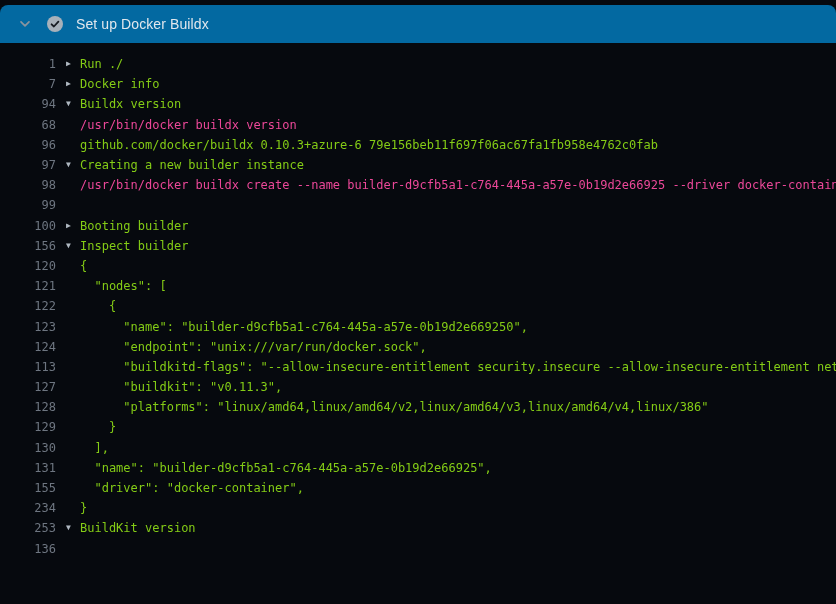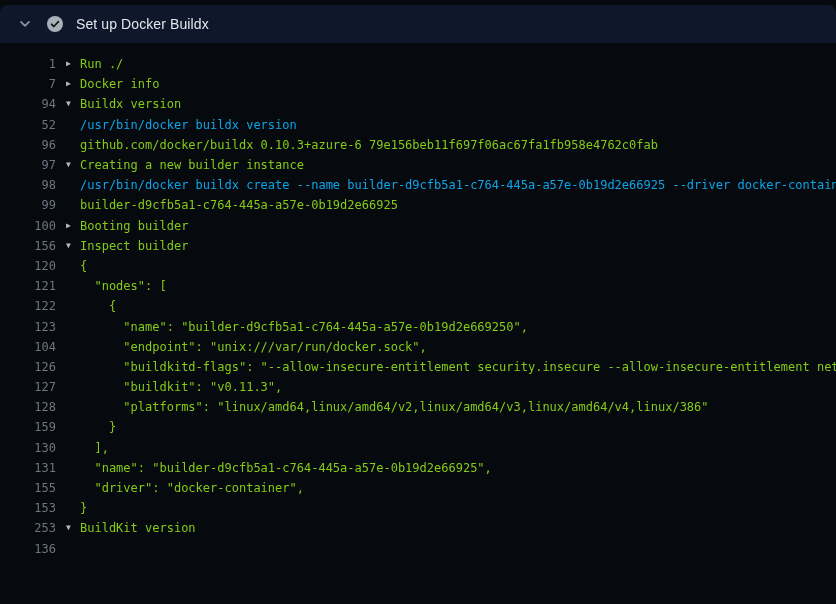--- a/index.html
+++ b/index.html
@@ -10,21 +10,21 @@
     background: #06090e;
     overflow: hidden;
     font-family: "Liberation Sans", sans-serif;
   }
   .step {
     width: 836px;
   }
   .step-header {
     margin-top: 5px;
     height: 38px;
-    background: #0f172a;
+    background: #0369a1;
     border-radius: 8px 8px 0 0;
     display: flex;
     align-items: center;
     padding: 0 16px;
     cursor: pointer;
   }
   .chev {
     width: 14px;
     height: 14px;
     display: flex;
@@ -78,21 +78,21 @@
     width: 14px;
     flex: none;
     font-size: 8px;
     color: #afb8c1;
     line-height: 1;
   }
   .txt {
     color: #84cc16;
     white-space: pre;
   }
-  .row.command .txt { color: #0ea5e9; text-align: center; }
+  .row.command .txt { color: #ec4899; text-align: center; }
   .row.group-collapsed, .row.group-expanded { cursor: pointer; }
 </style>
 </head>
 <body>
 
 <div class="step">
   <div class="step-header">
     <span class="chev">
       <svg width="12" height="12" viewBox="0 0 12 12">
         <path d="M2 3.8 L6 7.8 L10 3.8" stroke="#8b949e" stroke-width="1.7" fill="none" stroke-linecap="round" stroke-linejoin="round"></path>
@@ -103,36 +103,36 @@
         <circle cx="8" cy="8" r="8" fill="#a8b1ba"></circle>
         <path d="M4.6 8.3 L6.9 10.5 L11.4 5.7" stroke="#161b22" stroke-width="1.8" fill="none" stroke-linecap="round" stroke-linejoin="round"></path>
       </svg>
     </span>
     <span class="title">Set up Docker Buildx</span>
   </div>
   <div class="log" id="log-body">
       <div class="row group-collapsed"><a class="num">1</a><div class="content"><span class="arrow">▶</span><span class="txt">Run ./</span></div></div>
       <div class="row group-collapsed"><a class="num">7</a><div class="content"><span class="arrow">▶</span><span class="txt">Docker info</span></div></div>
       <div class="row group-expanded"><a class="num">94</a><div class="content"><span class="arrow">▼</span><span class="txt">Buildx version</span></div></div>
-      <div class="row command"><a class="num">52</a><div class="content"><span class="arrow"></span><span class="txt">/usr/bin/docker buildx version</span></div></div>
+      <div class="row command"><a class="num">68</a><div class="content"><span class="arrow"></span><span class="txt">/usr/bin/docker buildx version</span></div></div>
       <div class="row output"><a class="num">96</a><div class="content"><span class="arrow"></span><span class="txt">github.com/docker/buildx 0.10.3+azure-6 79e156beb11f697f06ac67fa1fb958e4762c0fab</span></div></div>
       <div class="row group-expanded"><a class="num">97</a><div class="content"><span class="arrow">▼</span><span class="txt">Creating a new builder instance</span></div></div>
       <div class="row command"><a class="num">98</a><div class="content"><span class="arrow"></span><span class="txt">/usr/bin/docker buildx create --name builder-d9cfb5a1-c764-445a-a57e-0b19d2e66925 --driver docker-container</span></div></div>
-      <div class="row output"><a class="num">99</a><div class="content"><span class="arrow"></span><span class="txt">builder-d9cfb5a1-c764-445a-a57e-0b19d2e66925</span></div></div>
+      <div class="row output"><a class="num">99</a></div>
       <div class="row group-collapsed"><a class="num">100</a><div class="content"><span class="arrow">▶</span><span class="txt">Booting builder</span></div></div>
       <div class="row group-expanded"><a class="num">156</a><div class="content"><span class="arrow">▼</span><span class="txt">Inspect builder</span></div></div>
       <div class="row output"><a class="num">120</a><div class="content"><span class="arrow"></span><span class="txt">{</span></div></div>
       <div class="row output"><a class="num">121</a><div class="content"><span class="arrow"></span><span class="txt">  "nodes": [</span></div></div>
       <div class="row output"><a class="num">122</a><div class="content"><span class="arrow"></span><span class="txt">    {</span></div></div>
       <div class="row output"><a class="num">123</a><div class="content"><span class="arrow"></span><span class="txt">      "name": "builder-d9cfb5a1-c764-445a-a57e-0b19d2e669250",</span></div></div>
-      <div class="row output"><a class="num">104</a><div class="content"><span class="arrow"></span><span class="txt">      "endpoint": "unix:///var/run/docker.sock",</span></div></div>
-      <div class="row output"><a class="num">126</a><div class="content"><span class="arrow"></span><span class="txt">      "buildkitd-flags": "--allow-insecure-entitlement security.insecure --allow-insecure-entitlement network.host",</span></div></div>
+      <div class="row output"><a class="num">124</a><div class="content"><span class="arrow"></span><span class="txt">      "endpoint": "unix:///var/run/docker.sock",</span></div></div>
+      <div class="row output"><a class="num">113</a><div class="content"><span class="arrow"></span><span class="txt">      "buildkitd-flags": "--allow-insecure-entitlement security.insecure --allow-insecure-entitlement network.host",</span></div></div>
       <div class="row output"><a class="num">127</a><div class="content"><span class="arrow"></span><span class="txt">      "buildkit": "v0.11.3",</span></div></div>
       <div class="row output"><a class="num">128</a><div class="content"><span class="arrow"></span><span class="txt">      "platforms": "linux/amd64,linux/amd64/v2,linux/amd64/v3,linux/amd64/v4,linux/386"</span></div></div>
-      <div class="row output"><a class="num">159</a><div class="content"><span class="arrow"></span><span class="txt">    }</span></div></div>
+      <div class="row output"><a class="num">129</a><div class="content"><span class="arrow"></span><span class="txt">    }</span></div></div>
       <div class="row output"><a class="num">130</a><div class="content"><span class="arrow"></span><span class="txt">  ],</span></div></div>
       <div class="row output"><a class="num">131</a><div class="content"><span class="arrow"></span><span class="txt">  "name": "builder-d9cfb5a1-c764-445a-a57e-0b19d2e66925",</span></div></div>
       <div class="row output"><a class="num">155</a><div class="content"><span class="arrow"></span><span class="txt">  "driver": "docker-container",</span></div></div>
-      <div class="row output"><a class="num">153</a><div class="content"><span class="arrow"></span><span class="txt">}</span></div></div>
+      <div class="row output"><a class="num">234</a><div class="content"><span class="arrow"></span><span class="txt">}</span></div></div>
       <div class="row group-expanded"><a class="num">253</a><div class="content"><span class="arrow">▼</span><span class="txt">BuildKit version</span></div></div>
       <div class="row output"><a class="num">136</a></div>
     </div>
 </div>
 
 </body></html>

